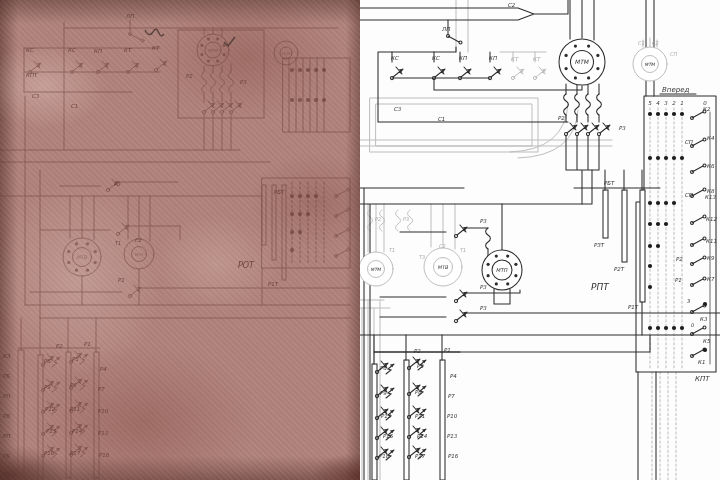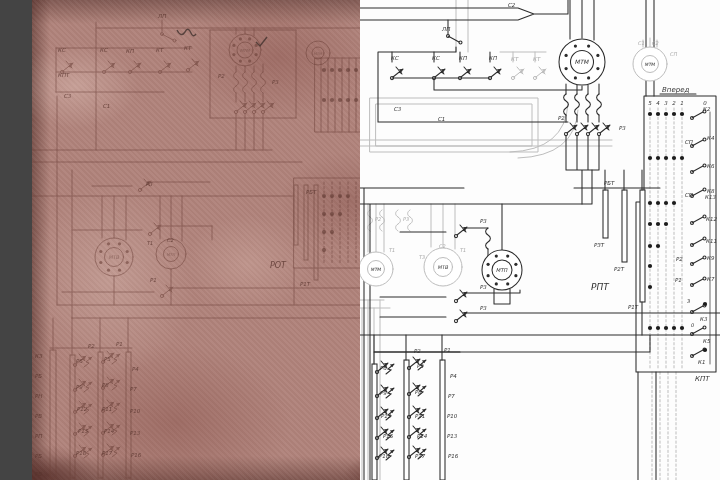--- a/index.html
+++ b/index.html
@@ -12,21 +12,20 @@
       radial-gradient(ellipse 140px 90px at 68% 12%, rgba(118,60,54,.30), transparent 70%),
       radial-gradient(ellipse 120px 140px at 22% 58%, rgba(255,236,226,.22), transparent 70%),
       radial-gradient(ellipse 100px 70px at 88% 42%, rgba(108,54,48,.26), transparent 70%),
       radial-gradient(ellipse 160px 110px at 40% 88%, rgba(120,62,55,.32), transparent 72%),
       radial-gradient(ellipse 90px 70px at 60% 55%, rgba(255,228,215,.18), transparent 70%),
       radial-gradient(ellipse 70px 40px at 4% 99%, rgba(70,30,26,.55), transparent 75%),
       radial-gradient(ellipse 60px 30px at 99% 99%, rgba(80,32,28,.5), transparent 75%),
       repeating-linear-gradient(45deg, rgba(255,255,255,.035) 0 2px, rgba(60,30,25,.035) 2px 4px),
       linear-gradient(90deg, rgba(70,35,30,.5), rgba(70,35,30,0) 5%, rgba(70,35,30,0) 96%, rgba(70,35,30,.42)),
       linear-gradient(0deg, rgba(70,35,30,.45), rgba(70,35,30,0) 5%, rgba(70,35,30,0) 95%, rgba(60,30,26,.4));
-    margin-left: 32px;
   }
   #right-half{left:360px;background:#fdfdfd;}
   svg.sheet{position:absolute;left:0;top:0;width:360px;height:480px;}
   .ink{stroke:#2c2c2c;fill:none;stroke-width:1.05;color:#2c2c2c;stroke-linecap:round;}
   .gry{stroke:#bdbdbd;fill:none;stroke-width:1;color:#bdbdbd;stroke-linecap:round;}
   .lk {stroke:#6b4038;fill:none;stroke-width:.9;color:#6b4038;opacity:.58;stroke-linecap:round;}
   .pencil{stroke:#42322e;fill:none;stroke-width:1.4;opacity:.8;}
   text.lbl{font:italic 5.5px "DejaVu Sans",sans-serif;fill:#333;stroke:none;}
   text.lblg{fill:#aaa;}
   text.lk-lbl{font:italic 5.5px "DejaVu Sans",sans-serif;fill:#57332c;opacity:.8;stroke:none;}

